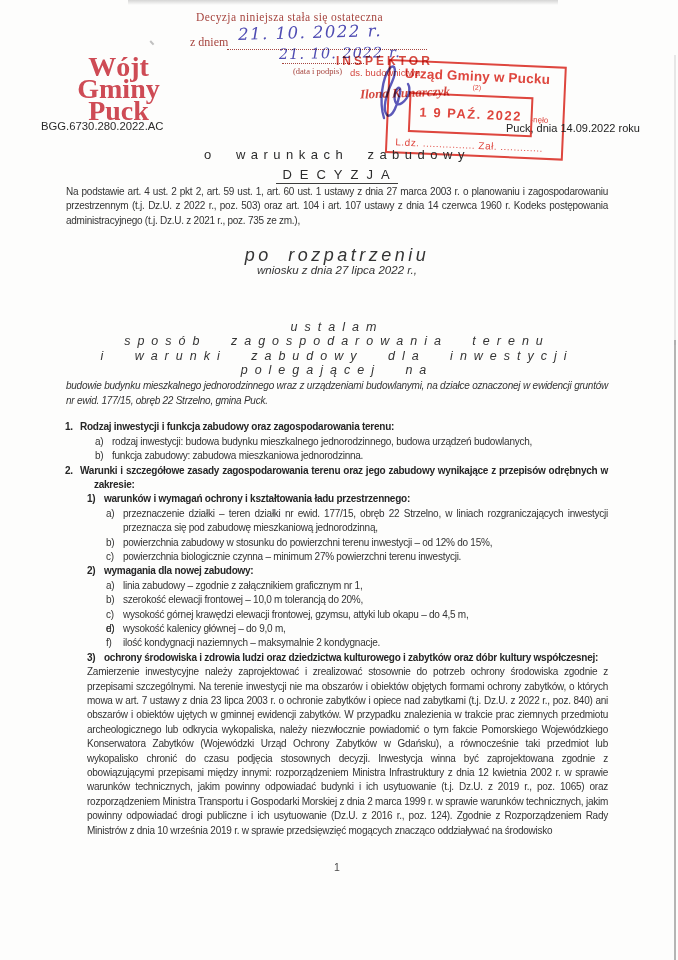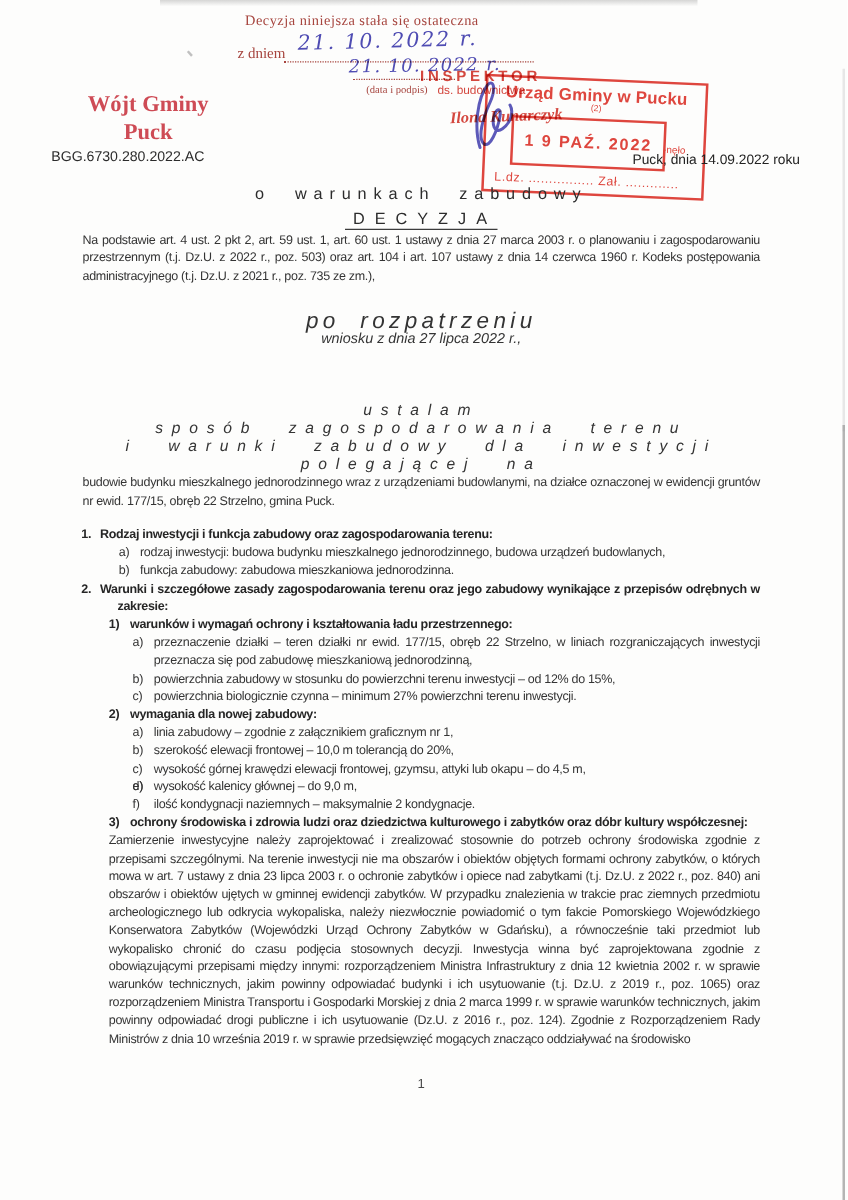--- a/index.html
+++ b/index.html
@@ -49,40 +49,40 @@
   .intake .office { font-size:13.5px; font-weight:bold; margin-top:4px; letter-spacing:.2px; }
   .intake .copyno { font-size:7px; line-height:7px; }
   .intake .datebox { position:absolute; left:20px; top:30px; width:120px; height:36px;
     border:2px solid #e0463e; font-size:13px; font-weight:bold; letter-spacing:1.5px;
     line-height:36px; text-align:center; }
   .intake .received { position:absolute; left:142px; top:48px; font-size:8px; }
   .intake .refs { position:absolute; left:8px; bottom:4px; font-size:10px;
     letter-spacing:.5px; white-space:nowrap; }
 
   
-  .authority { position:absolute; left:46px; top:72px; width:145px; text-align:center;
-    font-family:"Liberation Serif", serif; font-weight:bold; font-size:18px;
+  .authority { position:absolute; left:46px; top:56px; width:145px; text-align:center;
+    font-family:"Liberation Serif", serif; font-weight:bold; font-size:28px;
     line-height:22px; color:#ce4b55; }
   .case-number { position:absolute; left:41px; top:120px; font-size:11.3px; color:#2b2b2b; }
   .place-date { position:absolute; left:506px; top:102px; font-size:11px; color:#222; white-space:nowrap;margin-top:20px; }
 
   
   .content { position:absolute; left:66px; top:148px; width:542px;
     font-size:10px; letter-spacing:-.25px; line-height:14.4px; text-align:justify; color:#343434; }
   .c { text-align:center; }
   .it { font-style:italic; }
   .title-main { margin-bottom:1px; }
   .title-main span { font-size:13px; letter-spacing:8px; color:#2c2c2c;
     border-bottom:1.4px solid #3c3c3c; padding:0 0 1px 6px; }
   .subtitle { font-size:13px; letter-spacing:5.5px; word-spacing:10px; color:#2c2c2c; margin-bottom:6px; }
   .po { font-size:18px; letter-spacing:3.5px; word-spacing:8px; margin-top:20px; }
   .wniosek { font-size:11.5px; letter-spacing:0; margin-top:1px; margin-bottom:42px; }
   .u { font-size:12.5px; letter-spacing:7px; word-spacing:14px; }
   .ruling-block { margin-bottom:2px; }
-  .invest { margin-bottom:12px; }
+  .invest { margin-bottom:12px;font-style:italic; }
 
   .sec-title { position:relative; font-weight:bold; color:#262626;
     margin-left:28px; text-indent:-14px; }
   .sec-title .mk { position:absolute; left:-29px; top:0; text-indent:0; }
   .items-l1 { margin-left:29px; }
   .row { position:relative; padding-left:17px; }
   .row .mk { position:absolute; left:0; top:0; }
   .subsec { margin-left:21px; }
   .subsec-title { position:relative; padding-left:17px; font-weight:bold; color:#262626; }
   .subsec-title .mk { position:absolute; left:0; top:0; }

